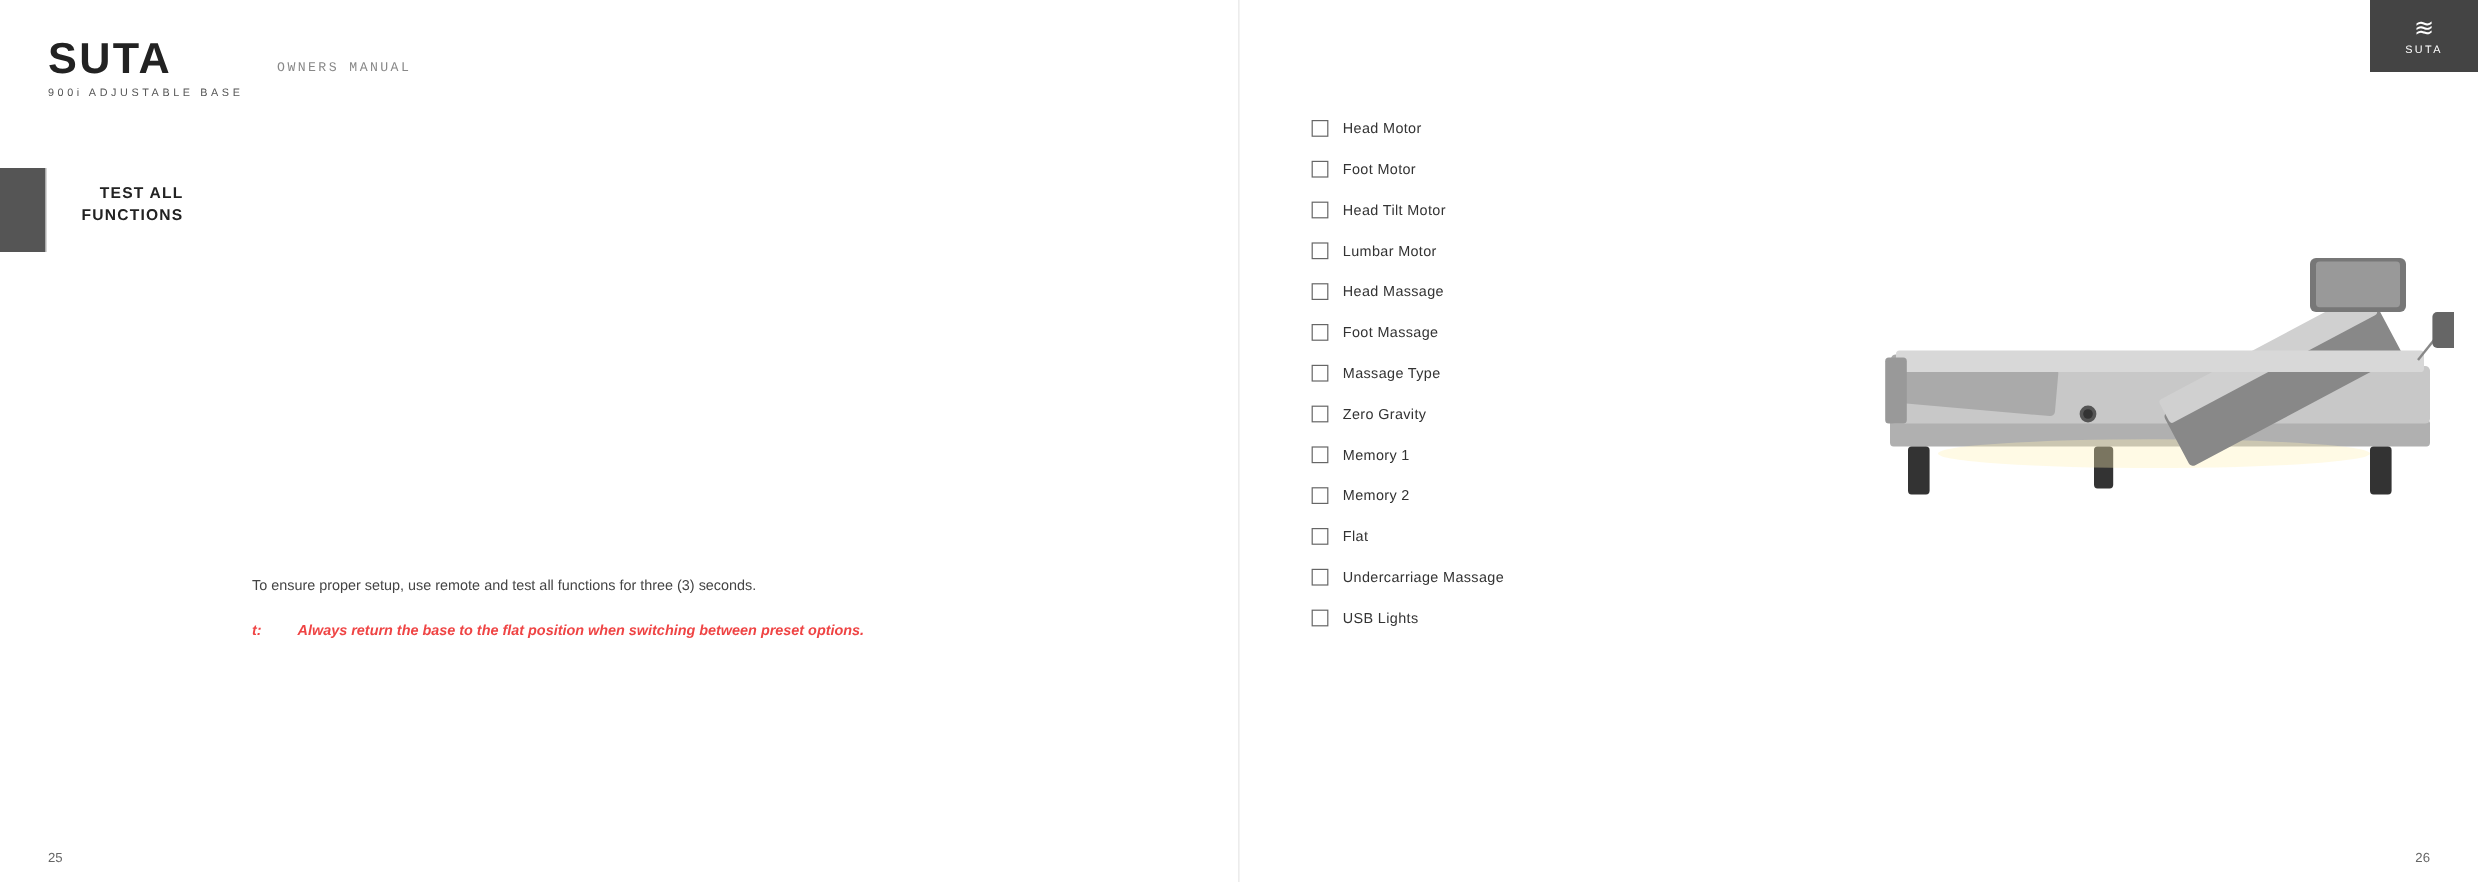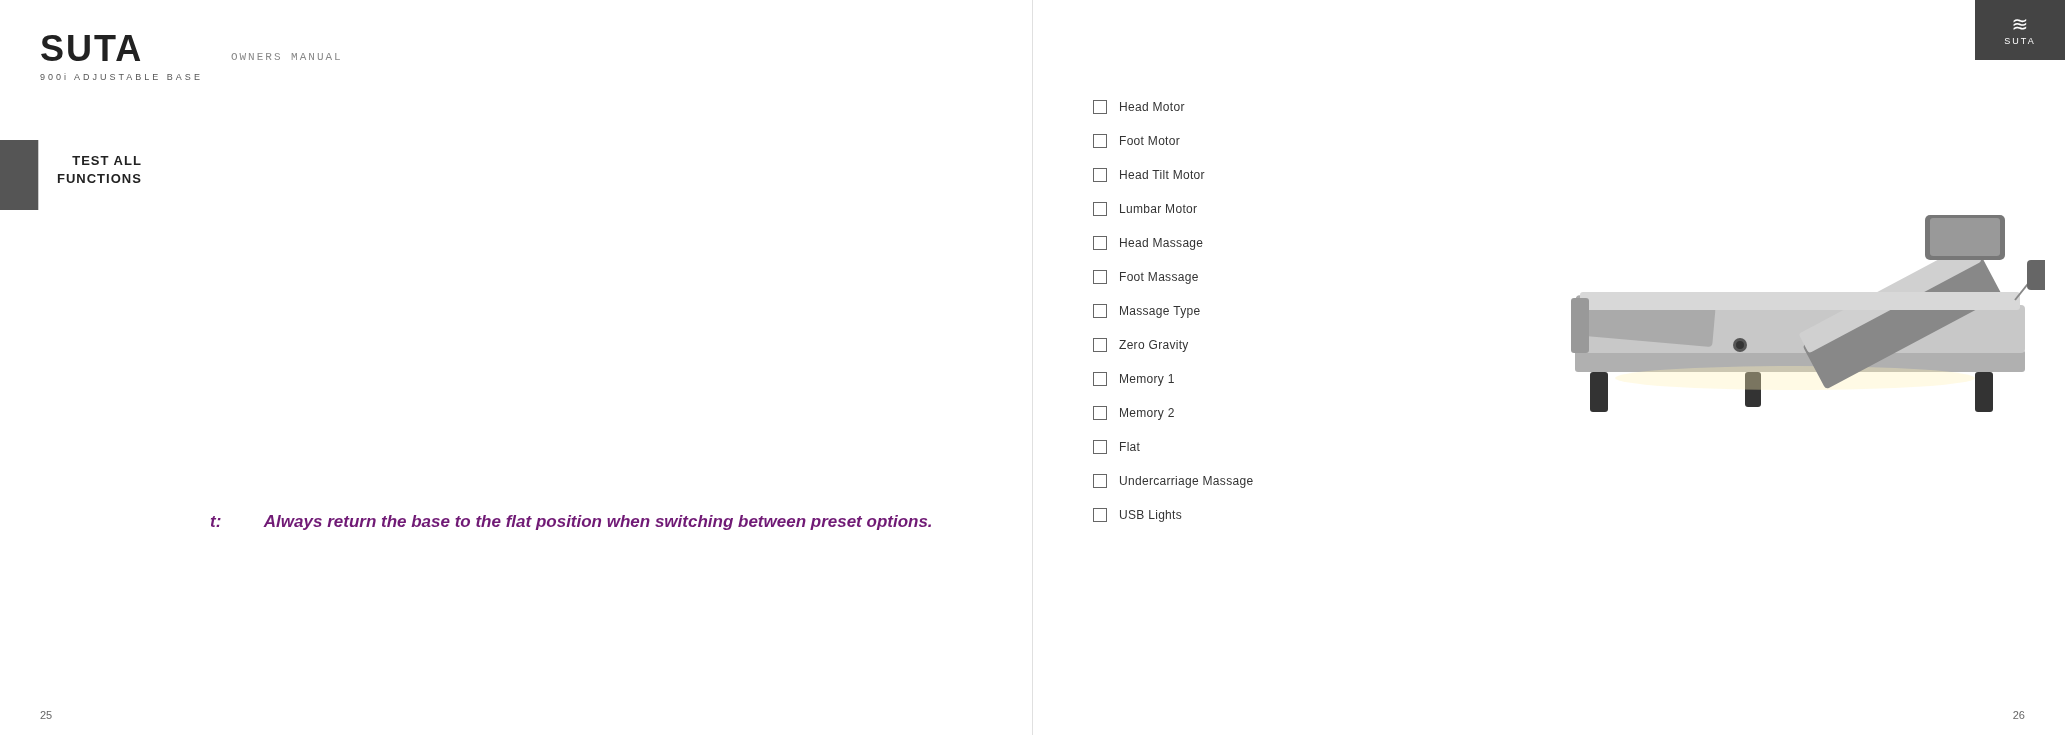--- a/index.html
+++ b/index.html
@@ -103,21 +103,21 @@
       align-items: stretch;
     }
 
     .section-bar-block {
       width: 38px;
       background: #555;
       min-height: 70px;
     }
 
     .section-bar-text {
-      padding: 12px 18px;
+      padding: 12px 29px;
       border-left: 1px solid #ccc;
     }
 
     .section-title {
       font-size: 13px;
       font-weight: 700;
       letter-spacing: 1px;
       color: #222;
       line-height: 1.4;
       text-align: right;
@@ -140,22 +140,22 @@
     }
 
     .overview-text {
       font-size: 12px;
       color: #444;
       line-height: 1.6;
       margin-bottom: 18px;
     }
 
     .note-text {
-      font-size: 17px;
-      color: #701a75;
+      font-size: 12px;
+      color: #ef4444;
       line-height: 1.6;
     }
 
     .note-text .note-label {
       font-style: italic;
       font-weight: 700;
     }
 
     .note-text .note-body {
       font-style: italic;
@@ -235,20 +235,21 @@
     <div class="section-bar-block"></div>
     <div class="section-bar-text">
       <div class="section-title">TEST ALL</div>
       <div class="section-title">FUNCTIONS</div>
     </div>
   </div>
 
   <div class="main-content">
 
     <div style="position:absolute; bottom: 160px; left:0; right:0;">
+      <div class="overview-text">To ensure proper setup, use remote and test all functions for three (3) seconds.</div>
       <div class="note-text">
         <span class="note-label">t:</span>
         &nbsp;&nbsp;&nbsp;&nbsp;&nbsp;&nbsp;&nbsp;
         <span class="note-body">Always return the base to the flat position when switching between preset options.</span>
       </div>
     </div>
   </div>
 
   <div class="page-number page-number-left">25</div>
 

